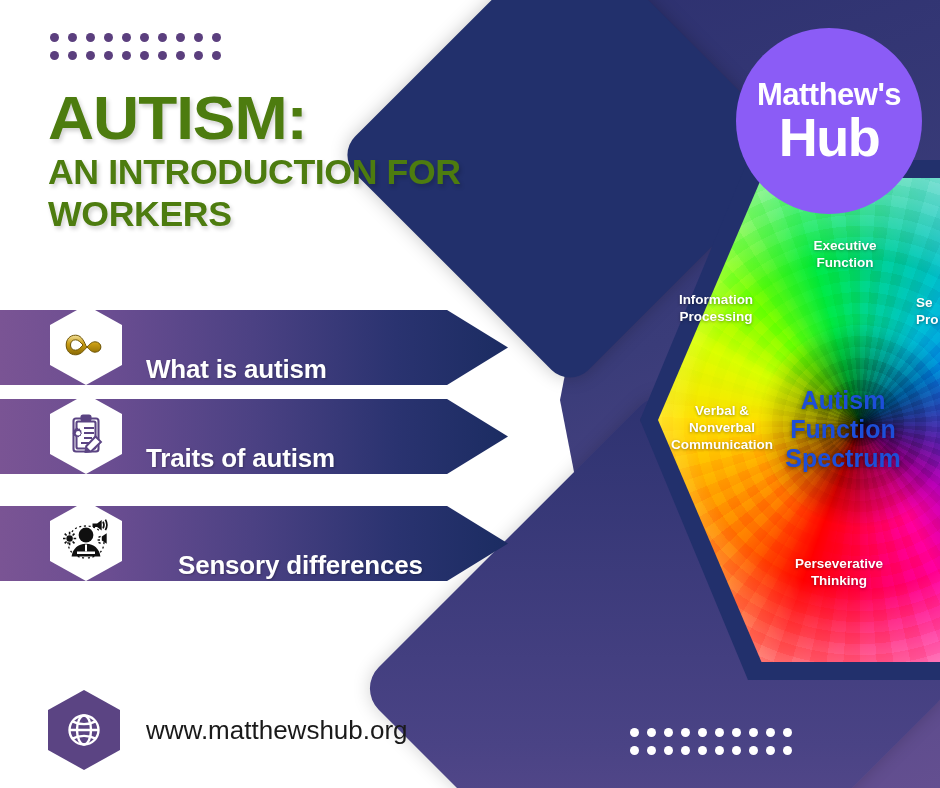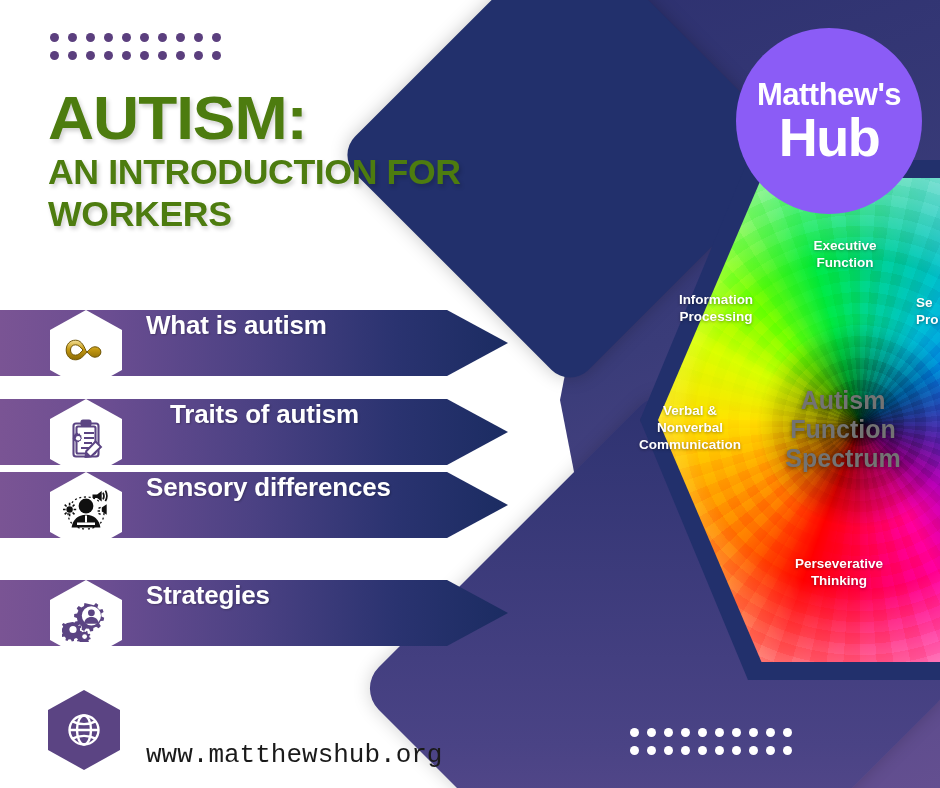--- a/index.html
+++ b/index.html
@@ -80,34 +80,34 @@
     background:
       repeating-radial-gradient(circle at 50% 50%,
         rgba(255,255,255,.09) 0 11px,
         rgba(0,0,0,.05) 11px 22px);
     mix-blend-mode:overlay;
     opacity:.85;
   }
 
   .wheel-center-label{
     position:absolute;left:748px;top:386px;width:190px;
-    text-align:center;color:#737373;
+    text-align:center;color:#1d4ed8;
     font-weight:bold;font-size:25px;line-height:1.15;
     text-shadow:0 1px 4px rgba(0,0,0,.45);
   }
   .wheel-lbl{
     position:absolute;color:#ffffff;font-weight:bold;font-size:13.5px;
     line-height:1.25;text-align:center;
     text-shadow:0 1px 3px rgba(0,0,0,.38);
     white-space:pre-line;
   }
   .lbl-exec{left:790px;top:238px;width:110px;}
   .lbl-info{left:655px;top:292px;width:122px;}
   .lbl-sens{left:916px;top:295px;width:110px;text-align:left;}
-  .lbl-verbal{left:620px;top:403px;width:140px;text-align:center;}
+  .lbl-verbal{left:652px;top:403px;width:140px;text-align:center;}
   .lbl-social{left:652px;top:512px;width:106px;}
   .lbl-persev{left:773px;top:556px;width:132px;}
 
   
   .logo{
     position:absolute;left:736px;top:28px;width:186px;height:186px;
     border-radius:50%;
     background:#8b5cf6;
     display:flex;flex-direction:column;align-items:center;justify-content:center;
     overflow:hidden;
@@ -126,42 +126,42 @@
     color:#4d7c0f;font-weight:bold;
     text-shadow:2px 3px 4px rgba(0,0,0,.18);
   }
   .title-main{font-size:62px;line-height:.98;letter-spacing:-1px;
       transform:scaleX(1.03);transform-origin:left;}
   .title-sub{font-size:35px;line-height:1.08;letter-spacing:-.4px;margin-top:4px;
       transform:scaleX(1.02);transform-origin:left;}
 
   
   .banner{
-    position:absolute;left:0;width:508px;height:66px;
+    position:absolute;left:0;width:508px;height:75px;
     background:linear-gradient(90deg,#7a5494 0%,#6a4d91 22%,#4b4183 50%,#2a3370 78%,#1b2c62 100%);
     clip-path:polygon(0 0, 88% 0, 100% 50%, 88% 100%, 0 100%);
-    display:flex;align-items:flex-start;
+    display:flex;align-items:flex-end;
     filter:drop-shadow(2px 3px 4px rgba(0,0,0,.18));
   }
-  .b1{top:310px;} .b2{top:399px;gap:24px;} .b3{top:472px;} .b4{top:580px;}
+  .b1{top:310px;} .b2{top:399px;} .b3{top:506px;gap:32px;} .b4{top:580px;}
 
   .hexicon{
     position:relative;flex:0 0 auto;margin-left:50px;
     width:72px;height:80px;background:#ffffff;
     clip-path:polygon(50% 0, 100% 25%, 100% 75%, 50% 100%, 0 75%, 0 25%);
     display:flex;align-items:center;justify-content:center;
   }
   .banner-label{
     color:#ffffff;font-weight:bold;font-size:26px;margin-left:24px;
     letter-spacing:-.2px;
     text-shadow:1px 1px 2px rgba(0,0,0,.25);
   }
 
   
-  .urlrow{position:absolute;left:48px;top:690px;display:flex;align-items:flex-end;font-family:Liberation Mono, monospace;}
+  .urlrow{position:absolute;left:48px;top:690px;display:flex;align-items:center;}
   .url-hex{
     width:72px;height:80px;background:#5b4483;
     clip-path:polygon(50% 0, 100% 25%, 100% 75%, 50% 100%, 0 75%, 0 25%);
     display:flex;align-items:center;justify-content:center;
   }
   .url-text{margin-left:26px;font-size:26px;color:#1a1a1a;}
 </style>
 </head>
 <body>
 
@@ -288,43 +288,20 @@
           <path d="M36.5 19.4l2.1-1M36.5 24.4l2.1 1M35.6 22h2.4" stroke="#101010" stroke-width="1.6" fill="none"></path>
         </g>
         <path d="M10 14C14 6 34 6 38 14" stroke="#101010" stroke-width="1.3" fill="none" stroke-dasharray="2 2.6"></path>
         <path d="M6 24C6 34 14 40 24 40" stroke="#101010" stroke-width="1.3" fill="none" stroke-dasharray="2 2.6"></path>
         <path d="M42 24C42 34 34 40 24 40" stroke="#101010" stroke-width="1.3" fill="none" stroke-dasharray="2 2.6"></path>
       </svg>
     </div>
     <div class="banner-label">Sensory differences</div>
   </div>
 
-  <div class="banner b4">
-    <div class="hexicon">
-      <svg width="48" height="44" viewBox="0 0 48 44" aria-hidden="true">
-        <g fill="#5b4483">
-          <path d="M29 6.5l2.9.7 2-2.2 2.4 1.8-.9 2.8 2.2 2.1 2.9-.6 1.1 2.8-2.4 1.7.3 3 2.7 1.2-.6 2.9-3 .2-1.4 2.7 1.6 2.5-2.1 2.1-2.6-1.5-2.7 1.3-.3 3-2.9.5-1.2-2.7-3-.3-1.8 2.4-2.7-1.2.6-2.9-2.1-2.2-2.9.8-1.7-2.5 2.2-2-.7-2.9-2.8-1 .1-3 2.9-.6 1.3-2.7-1.7-2.4 2-2.2 2.6 1.4 2.7-1.4.4-3Z"></path>
-          <circle cx="29.4" cy="17.8" r="9.6" fill="#ffffff"></circle>
-        </g>
-        <g fill="#5b4483">
-          <circle cx="29.4" cy="14.8" r="3.4"></circle>
-          <path d="M29.4 19.1c-4.3 0-6.9 2.6-7.5 6.6h15c-.6-4-3.2-6.6-7.5-6.6Z"></path>
-        </g>
-        <g fill="#5b4483">
-          <path d="M10.5 24l2.1.5 1.4-1.6 1.8 1.3-.7 2 1.6 1.5 2.1-.4.8 2-1.7 1.2.2 2.2 2 .9-.5 2.1-2.2.1-1 2 1.2 1.8-1.6 1.5-1.9-1.1-2 1-.2 2.1-2.1.4-.9-2-2.2-.2-1.3 1.7-2-.8.5-2.1-1.6-1.6-2.1.6-1.2-1.8 1.6-1.5-.5-2.1-2-.7v-2.2l2.1-.4 1-2-1.3-1.7 1.5-1.6 1.9 1 2-1Z"></path>
-          <circle cx="11" cy="31.5" r="3.6" fill="#ffffff"></circle>
-        </g>
-        <g fill="#5b4483">
-          <path d="M22.3 33.6l1.4.3.9-1.1 1.2.9-.4 1.3 1 1 1.4-.3.6 1.3-1.1.8.1 1.5 1.3.6-.3 1.4-1.4.1-.7 1.3.8 1.2-1.1 1-1.2-.7-1.3.6-.1 1.4-1.4.3-.6-1.3-1.4-.2-.9 1.2-1.3-.6.3-1.4-1-1-1.4.4-.8-1.2 1-1-.3-1.4-1.3-.4v-1.5l1.4-.2.6-1.3-.8-1.1 1-1.1 1.2.7 1.3-.7Z"></path>
-          <circle cx="22.6" cy="38.6" r="2.4" fill="#ffffff"></circle>
-        </g>
-      </svg>
-    </div>
-    <div class="banner-label">Strategies</div>
-  </div>
 
   <div class="urlrow">
     <div class="url-hex">
       <svg width="38" height="38" viewBox="0 0 38 38" aria-hidden="true">
         <g fill="none" stroke="#ffffff" stroke-width="2.4">
           <circle cx="19" cy="19" r="14.5"></circle>
           <ellipse cx="19" cy="19" rx="7" ry="14.5"></ellipse>
           <line x1="4.6" y1="19" x2="33.4" y2="19"></line>
           <path d="M7.4 10.4c6.6 3.6 16.6 3.6 23.2 0"></path>
           <path d="M7.4 27.6c6.6-3.6 16.6-3.6 23.2 0"></path>

